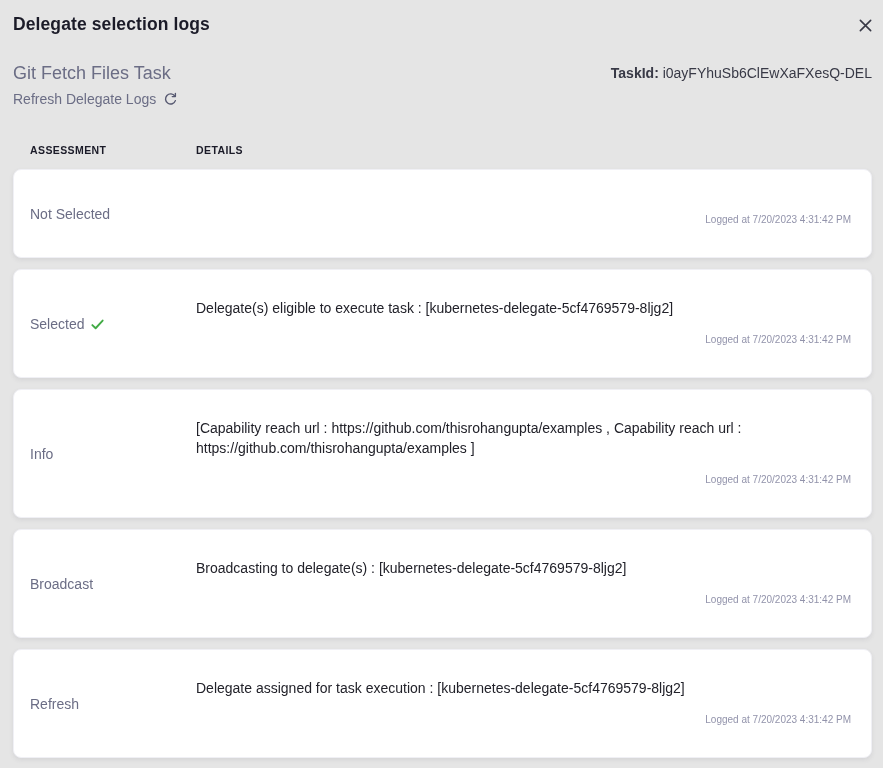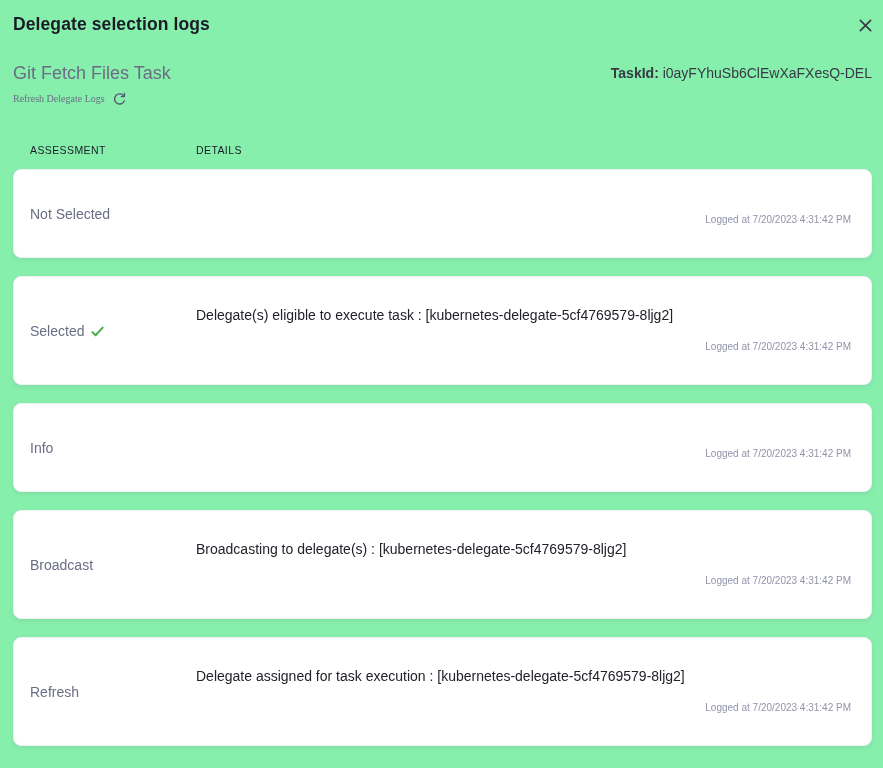--- a/index.html
+++ b/index.html
@@ -1,19 +1,19 @@
 <!DOCTYPE html>
 <html><head>
 <meta charset="utf-8">
 <style>
   * { margin: 0; padding: 0; box-sizing: border-box; }
   html, body { width: 883px; height: 768px; background: #ffffff; overflow: hidden; }
   body { font-family: "Liberation Sans", sans-serif; color: #22222a; }
 
-  .modal { width: 883px; height: 768px; background: #86efac; }
+  .modal { width: 883px; height: 768px; background: #e5e5e5; }
 
   
   .modal-header {
     display: flex; align-items: flex-start; justify-content: space-between;
     padding: 13px 8px 0 13px;
   }
   .modal-title {
     font-size: 17.5px; font-weight: 600; color: #1b1b28; letter-spacing: 0.1px;
     line-height: 22px;
   }
@@ -28,43 +28,43 @@
     display: flex; justify-content: space-between; align-items: flex-start;
     padding: 0 11px 0 13px; margin-top: 28px;
   }
   .meta-left { display: flex; flex-direction: column; }
   .task-name {
     font-size: 18px; color: #6b6d85; line-height: 20px;
   }
   .refresh-link {
     margin-top: 6px; display: inline-flex; align-items: center; gap: 7px;
     background: none; border: none; cursor: pointer; padding: 0;
-    font-family: Liberation Serif, serif;
-    font-size: 10px; color: #6b6d85; line-height: 20px;
+    font-family: Liberation Sans, sans-serif;
+    font-size: 14px; color: #6b6d85; line-height: 20px;
   }
   .refresh-icon { display: inline-flex; color: #565870; margin-top: 1px; }
   .task-id {
     font-size: 14px; color: #383946; line-height: 20px; margin-left: 20px;
   }
   .task-id b { font-weight: 700; color: #383946; }
 
   
   .table-header {
     display: flex; margin-top: 35px; padding-left: 30px;
   }
   .th {
-    font-size: 10.5px; font-weight: 400; color: #1b1b28;
+    font-size: 10.5px; font-weight: 700; color: #1b1b28;
     letter-spacing: 0.4px; line-height: 13px;
   }
   .th-assessment { width: 166px; }
   .th-details { flex: 1; }
 
   
   .cards {
-    display: flex; flex-direction: column; gap: 18px;
+    display: flex; flex-direction: column; gap: 11px;
     padding: 0 11px 0 13px; margin-top: 12px;
   }
   .log-card {
     display: flex; align-items: center;
     background: #ffffff;
     border: 1px solid #f0f0f5;
     border-radius: 8px;
     box-shadow: 0 2px 4px rgba(96, 97, 112, 0.12);
     padding: 28px 20px 28px 16px;
   }
@@ -146,20 +146,21 @@
         <div class="detail-text">Delegate(s) eligible to execute task : [kubernetes-delegate-5cf4769579-8ljg2]</div>
         <div class="logged-at">Logged at 7/20/2023 4:31:42 PM</div>
       </div>
     </div>
 
     <div class="log-card">
       <div class="cell-assessment">
         <span>Info</span>
       </div>
       <div class="cell-details">
+        <div class="detail-text">[Capability reach url : https://github.com/thisrohangupta/examples , Capability reach url : https://github.com/thisrohangupta/examples ]</div>
         <div class="logged-at">Logged at 7/20/2023 4:31:42 PM</div>
       </div>
     </div>
 
     <div class="log-card">
       <div class="cell-assessment">
         <span>Broadcast</span>
       </div>
       <div class="cell-details">
         <div class="detail-text">Broadcasting to delegate(s) : [kubernetes-delegate-5cf4769579-8ljg2]</div>

